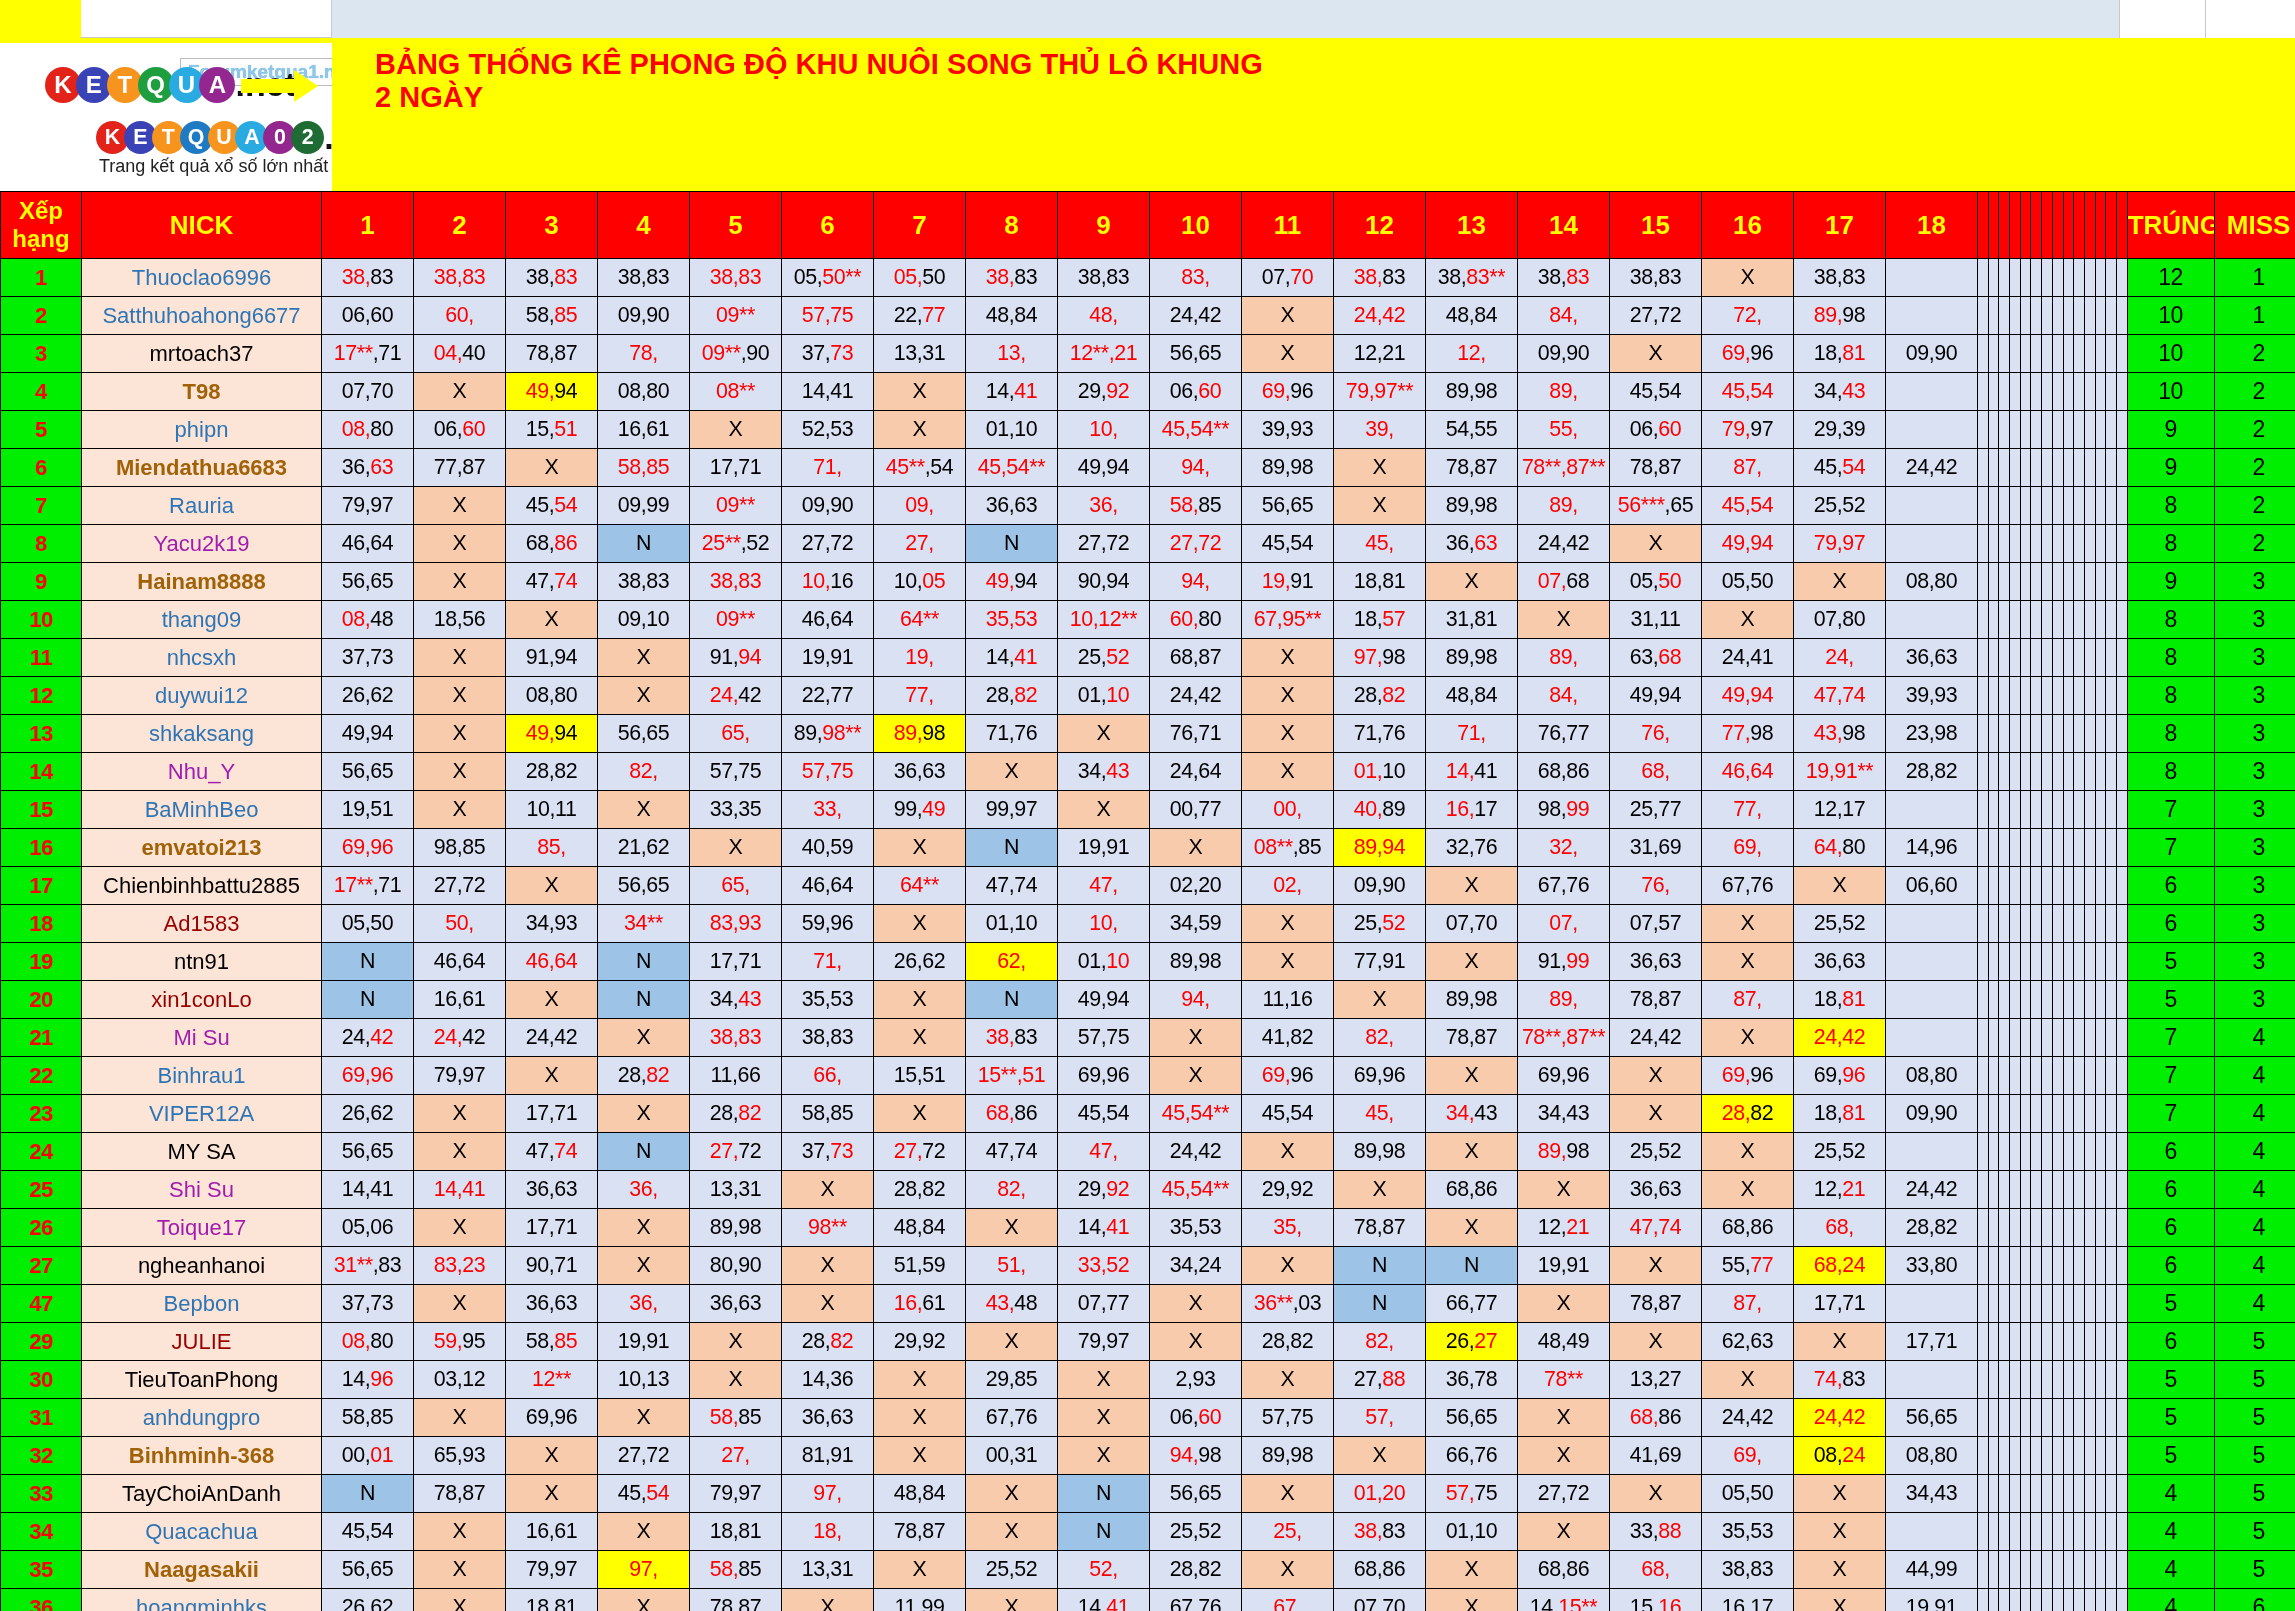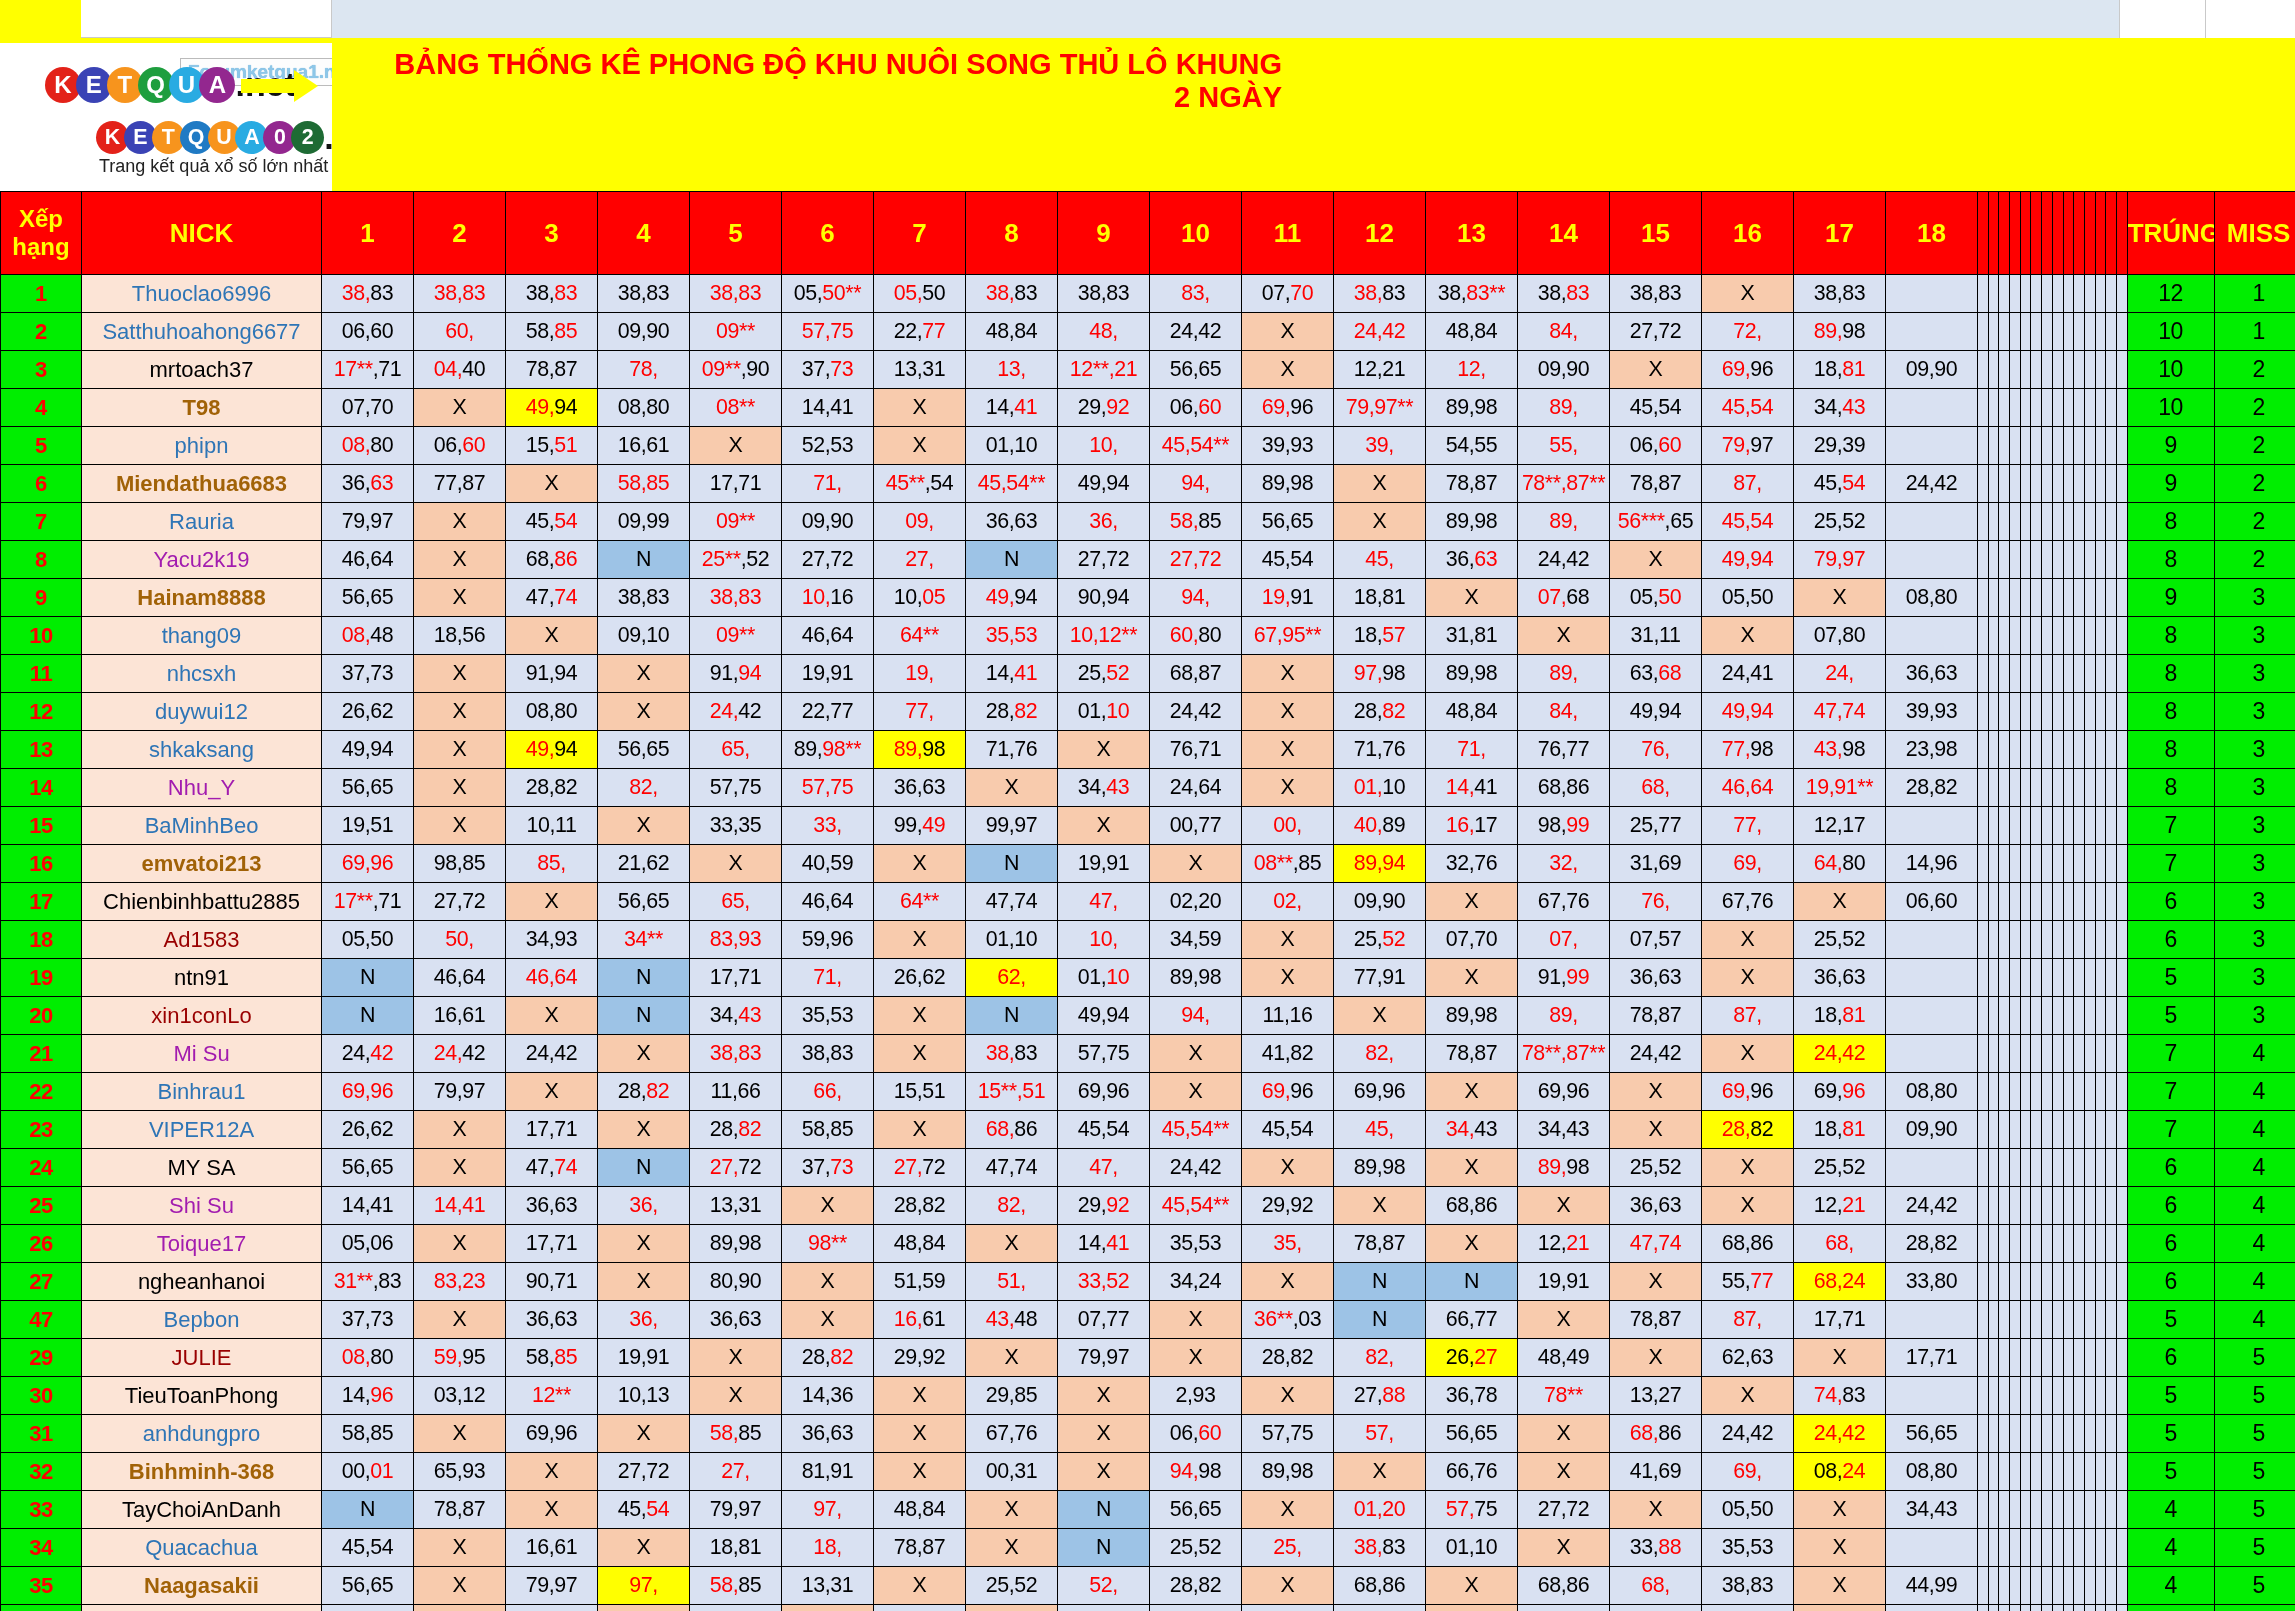--- a/index.html
+++ b/index.html
@@ -16,42 +16,42 @@
   .ts-white2{left:2120px;width:86px;background:#ffffff;border-right:0.9px solid #c9c9c9;}
   .ts-white3{left:2206px;width:89px;background:#ffffff;}
   
   .logo-box{
     position:absolute;left:0;top:38px;width:332px;height:153px;background:#ffffff;
     border-top:5.1px solid #ffff00;box-sizing:border-box;
   }
   .banner{
     position:absolute;left:332px;top:38px;width:1963px;height:153px;background:#ffff00;
   }
-  .title-wrap{position:absolute;left:43px;top:10.3px;width:907px;text-align:right;}
+  .title-wrap{position:absolute;left:43px;top:10.3px;width:907px;text-align:left;}
   .title-main{color:#ff0000;font-size:29px;font-weight:bold;letter-spacing:0px;}
   .title-sub{color:#0000cc;font-size:28px;font-weight:bold;margin-top:48px;}
   
   .logo1{position:absolute;left:50px;top:22px;white-space:nowrap;}
   .logo2{position:absolute;left:101px;top:75px;white-space:nowrap;}
   .circ{display:inline-block;width:36px;height:36px;border-radius:50%;color:#fff;
         font-weight:bold;font-size:24px;text-align:center;line-height:36px;margin-left:-5.1px;vertical-align:middle;}
   .logo2 .circ{width:33px;height:33px;font-size:21.4px;line-height:33px;}
   .netsuffix{font-size:34px;font-weight:bold;color:#111;vertical-align:middle;}
   .badge{position:absolute;left:180px;top:15.4px;background:#fdfdfd;border:0.9px solid #bbb;
          color:#8ec7e8;font-weight:bold;font-size:19px;padding:1.7px 6.8px;white-space:nowrap;
          text-shadow:0 0 0.9px #5aa7d6;}
   .tagline{position:absolute;left:99px;top:113px;font-size:18px;color:#222;white-space:nowrap;}
   .arrow{position:absolute;left:241px;top:36px;width:53px;height:13.7px;background:#ffff00;}
   .arrow:after{content:"";position:absolute;left:53px;top:-9.4px;border-left:24px solid #ffff00;
                border-top:16.3px solid transparent;border-bottom:16.3px solid transparent;}
   
   table{position:absolute;left:0;top:191px;width:2295px;border-collapse:collapse;table-layout:fixed;}
   td,th{border:0.9px solid #000;box-sizing:border-box;overflow:hidden;white-space:nowrap;
         text-align:center;vertical-align:middle;padding:0;}
-  thead th{background:#ff0000;color:#ffff00;font-weight:bold;font-size:26px;height:83px;border-width:1.7px;}
+  thead th{background:#ff0000;color:#ffff00;font-weight:bold;font-size:26px;height:67px;border-width:1.7px;}
   th.rankh{font-size:24px;line-height:1.15;}
   tbody tr{height:38px;}
   tbody td{font-size:21.4px;letter-spacing:-0.4px;color:#000;background:#d9e1f2;}
   td.rank{background:#00ee00;color:#ff0000;font-weight:bold;font-size:22px;}
   td.nick{background:#fce4d6;font-size:22px;letter-spacing:0;}
   td.bgP{background:#f8cbad;}
   td.bgN{background:#9dc3e6;}
   td.bgY{background:#ffff00;}
   td.res{background:#00ee00;font-size:23px;}
   td.narrow{background:#d9e1f2;}

